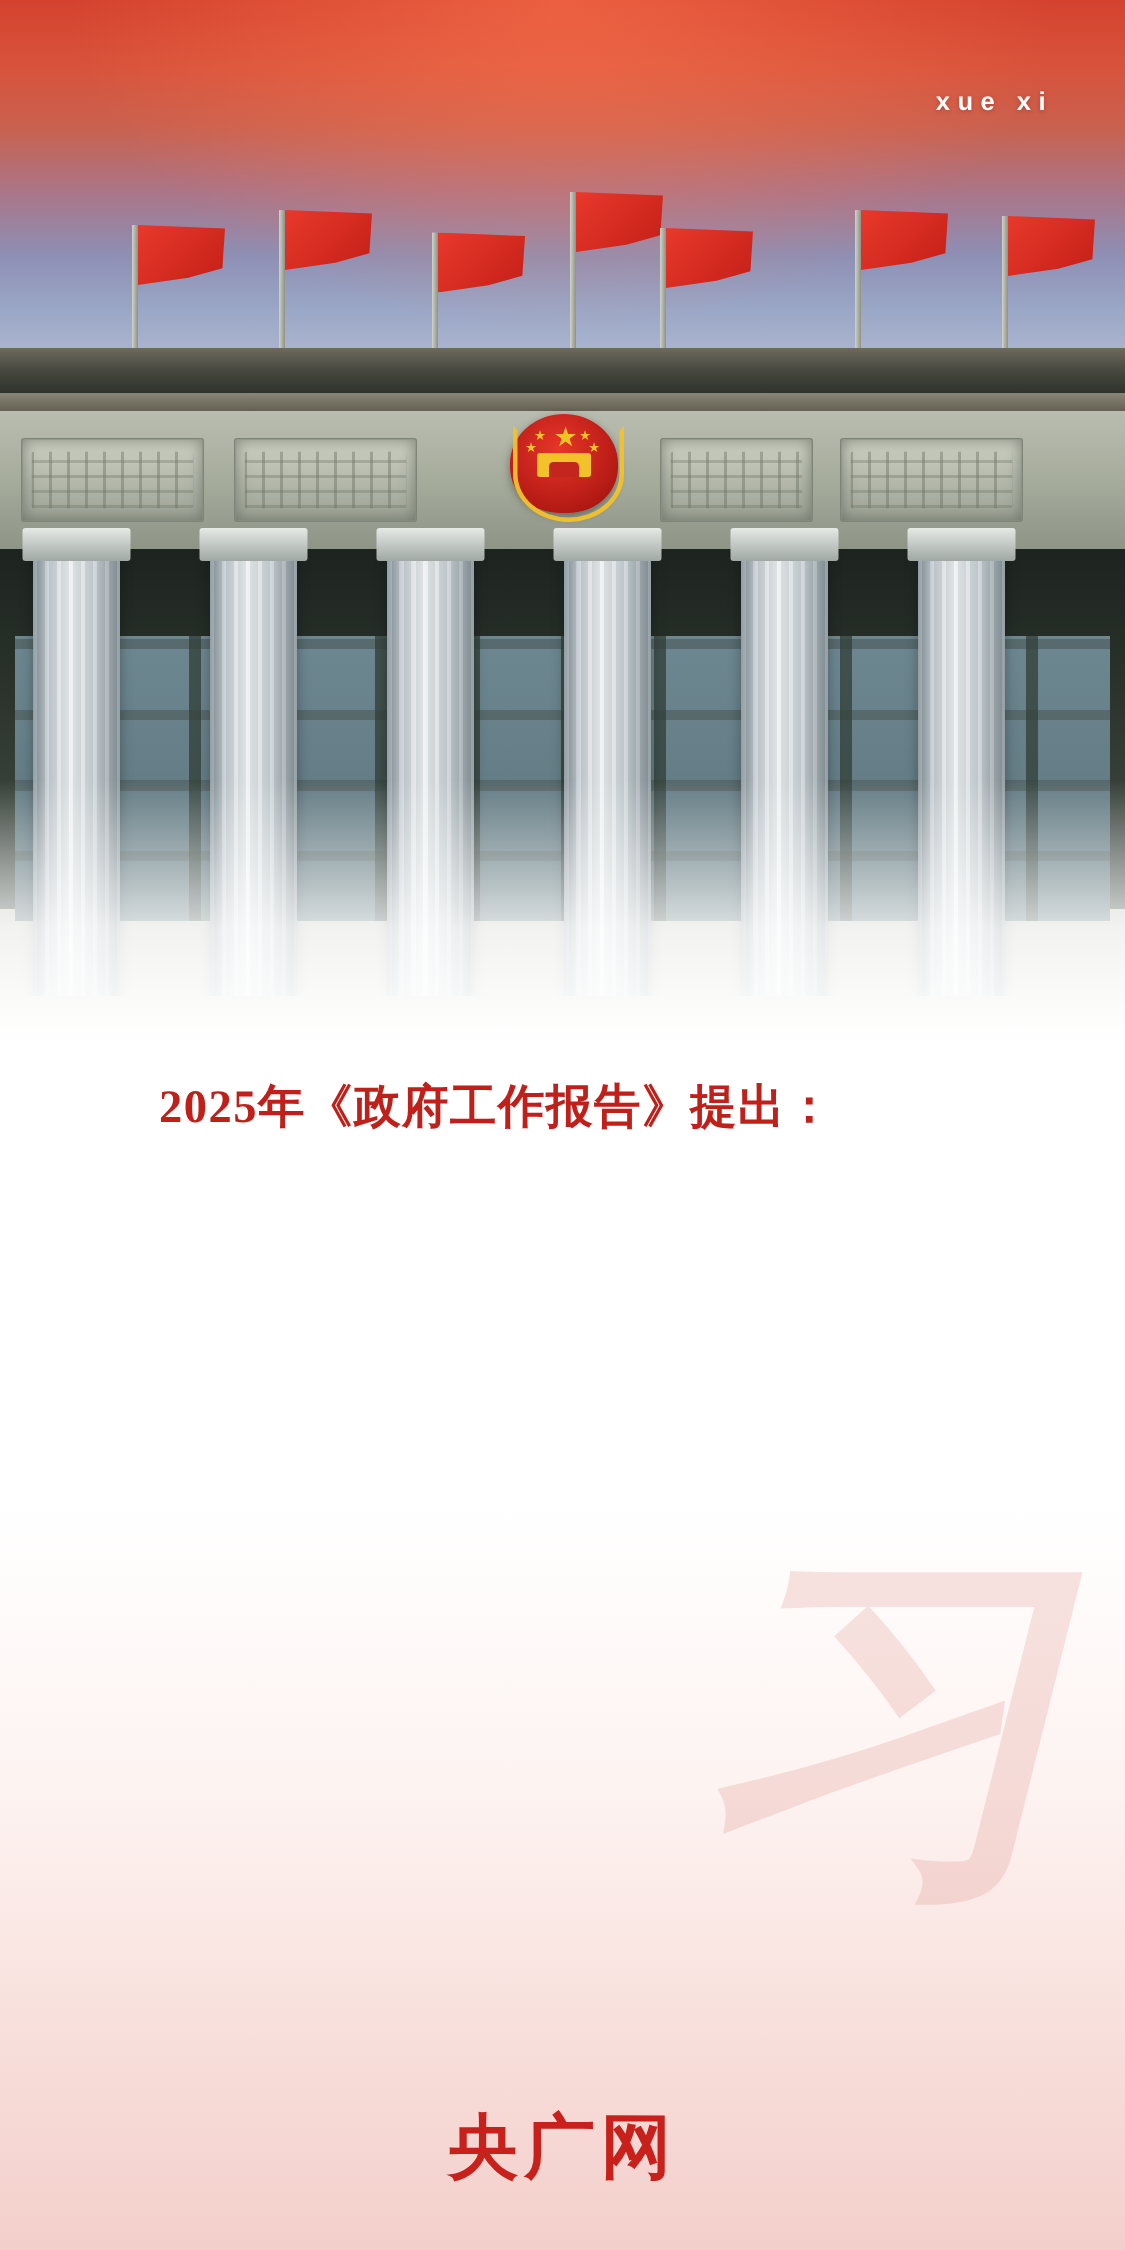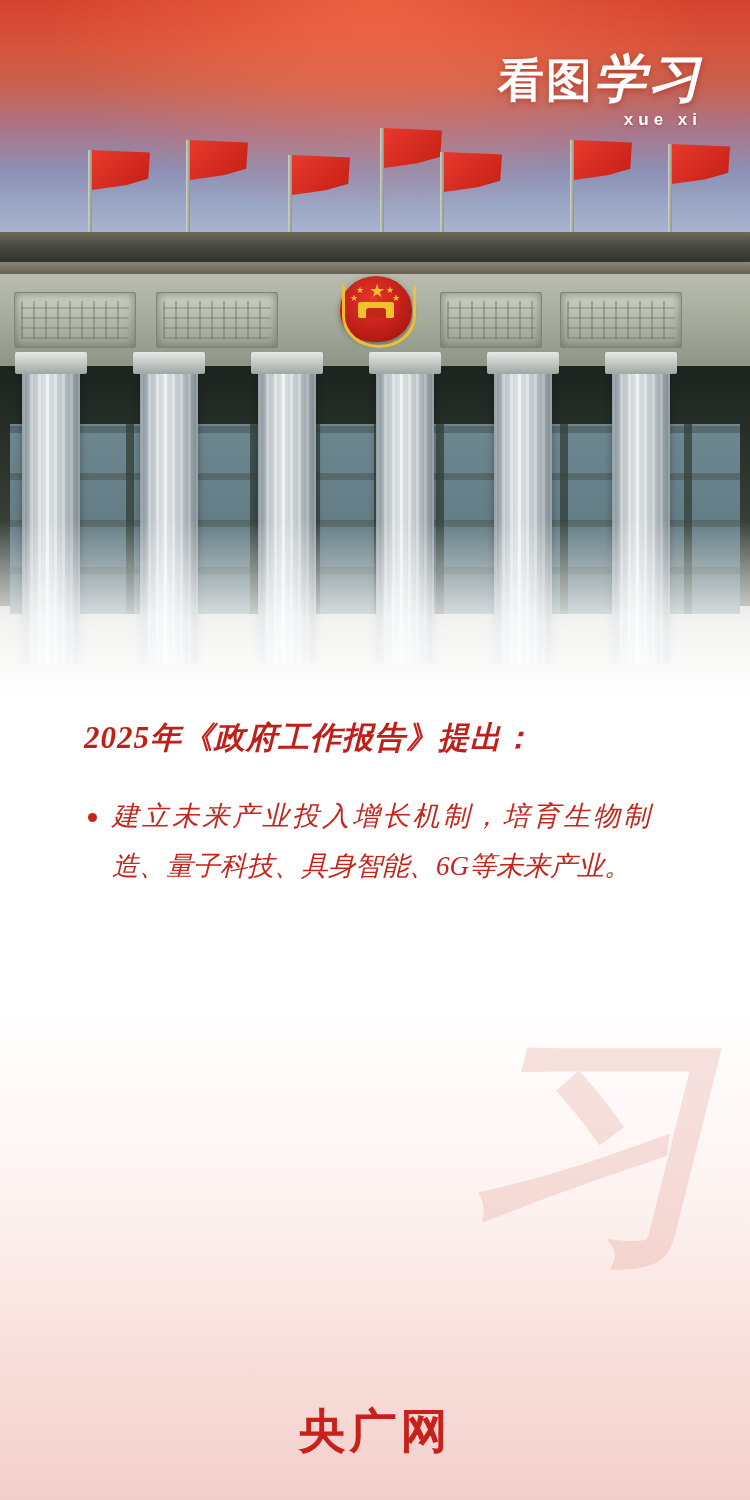--- a/index.html
+++ b/index.html
@@ -243,24 +243,23 @@
     font-family: "DejaVu Serif", serif;
     font-style: italic;
     font-size: 250px;
     line-height: 1;
     font-weight: bold;
     user-select: none;
   }
 
   .article {
     position: absolute;
-    left: 84px; top: 718px;
+    left: 106px; top: 718px;
     width: 566px;
     color: #c4261d;
-    font-style: italic;
   }
   .headline {
     font-size: 31px;
     font-weight: bold;
     letter-spacing: 1px;
     color: #c0201a;
     margin: 0 0 34px 0;
     line-height: 1.3;
   }
   .bullets {
@@ -390,33 +389,29 @@
           <span class="flute"></span>
         </div>
 
       <div class="base-floor" style="top:298px;height:36px;"></div>
     </div>
 
     <div class="photo-fade"></div>
   </div>
 
   <div class="logo">
-    <div class="cn">
-      <span>看图</span><span class="script">学习</span>
-    </div>
     <div class="py">xue xi</div>
   </div>
 
   <div class="content-bg"></div>
   <div class="watermark">习</div>
 
   <div class="article">
     <h1 class="headline">2025年《政府工作报告》提出：</h1>
     <ul class="bullets">
-      <li>建立未来产业投入增长机制，培育生物制造、量子科技、具身智能、6G等未来产业。</li>
     </ul>
   </div>
 
   <div class="brand">
     <span class="mark">央广网</span>
   </div>
 
 </div>
 
 </body></html>

